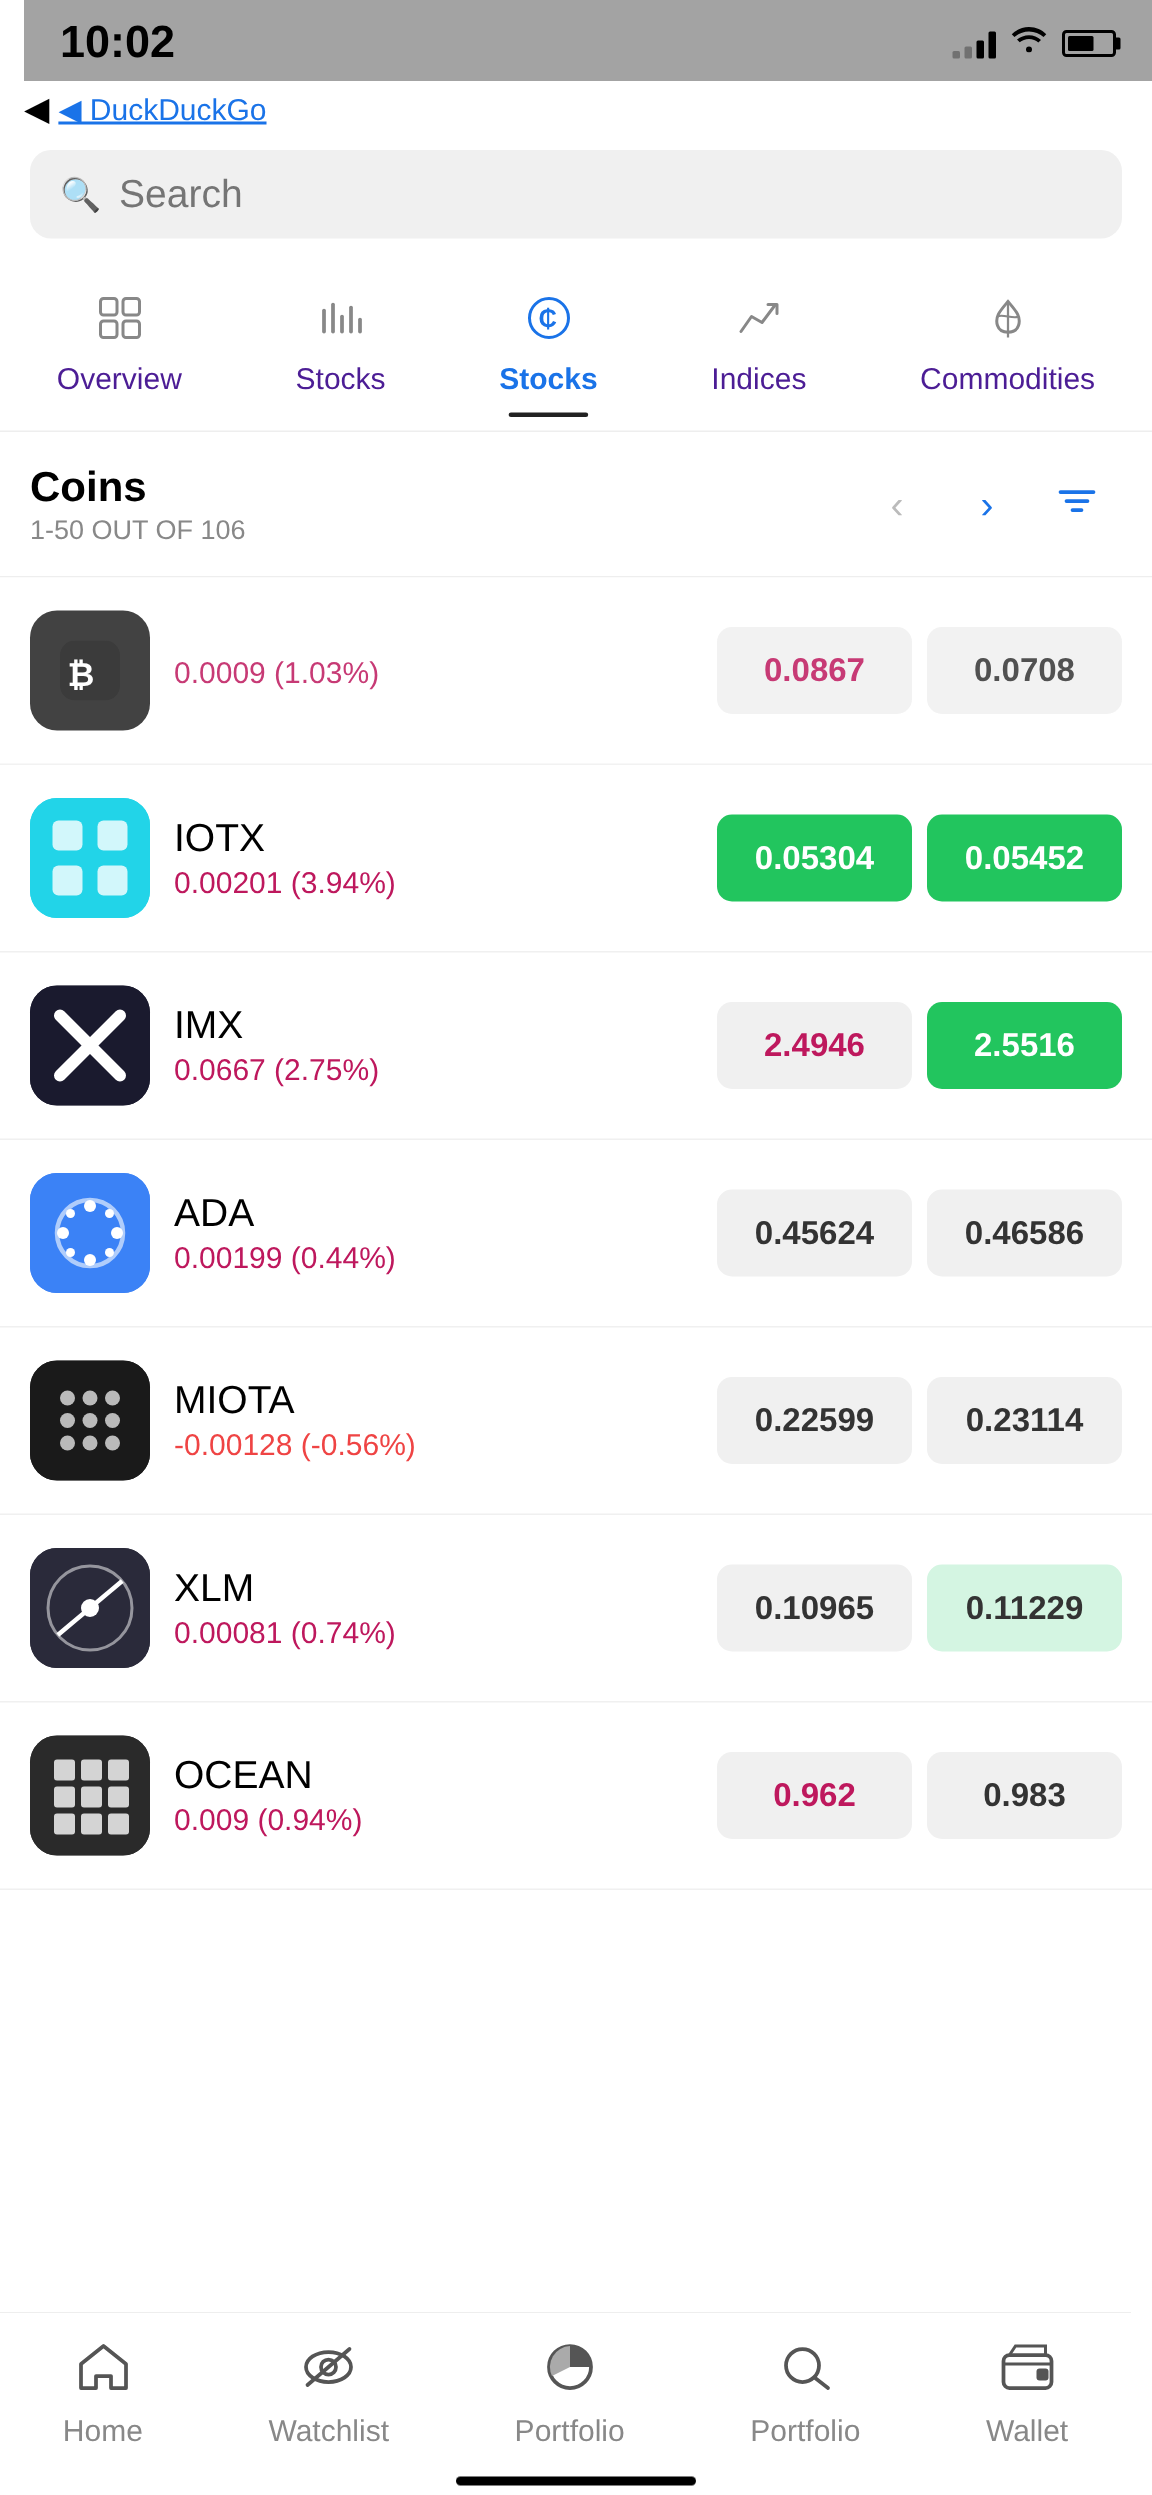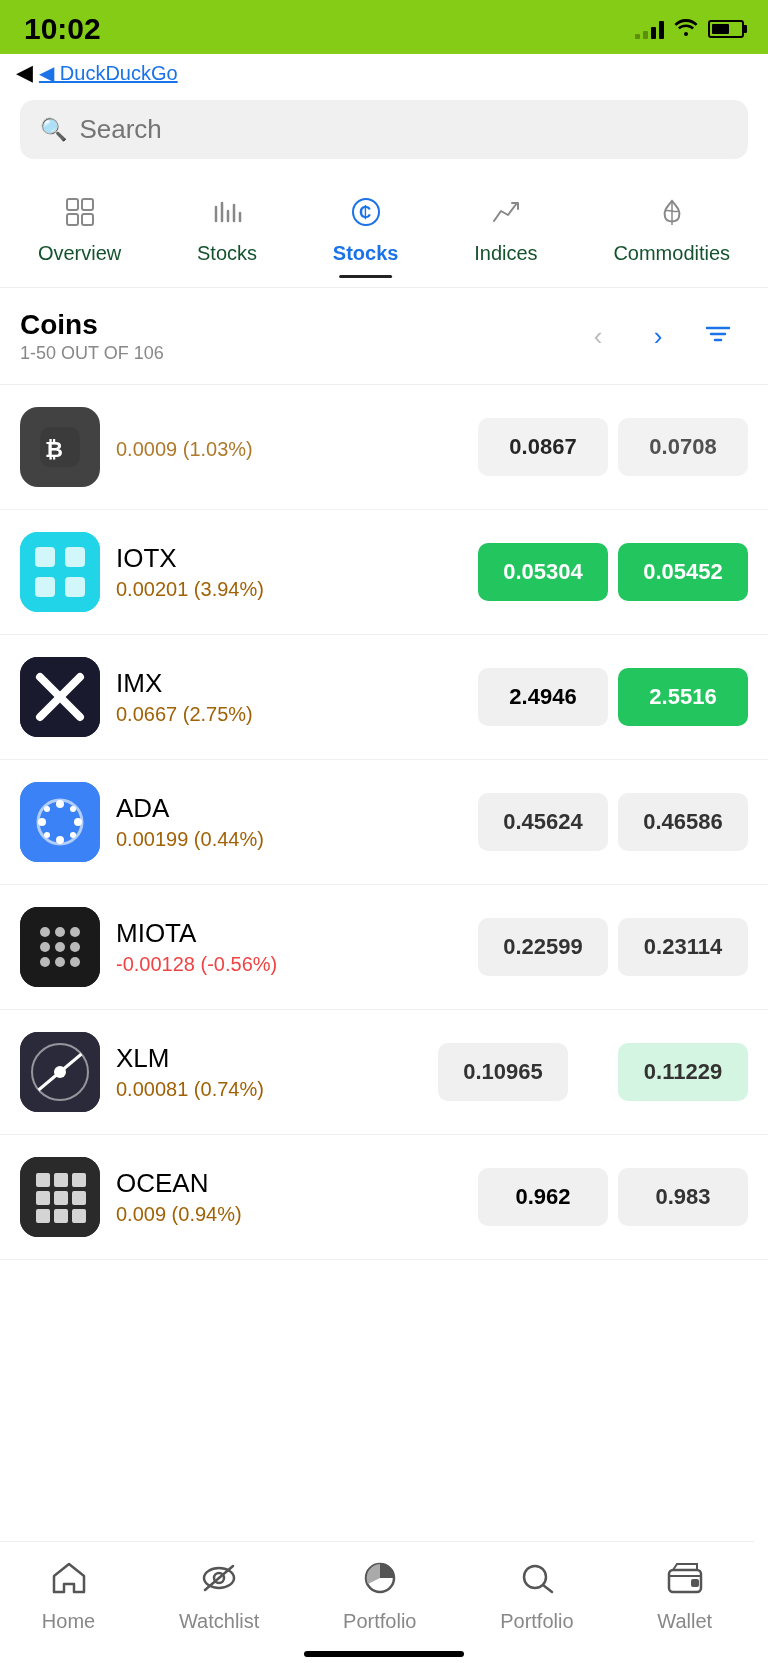--- a/index.html
+++ b/index.html
@@ -10,21 +10,22 @@
       width: 768px;
       min-height: 1663px;
       overflow-x: hidden;
     }
 
     
     .status-bar {
       display: flex;
       justify-content: space-between;
       padding: 12px 24px 8px 24px;
-      background: #84cc16;
+      background: #a3a3a3;
+      margin-left: 16px;
     }
     .status-time {
       font-size: 30px;
       font-weight: 700;
       color: #000;
     }
     .status-icons {
       display: flex;
       align-items: center;
       gap: 10px;
@@ -130,21 +131,21 @@
       background: #fff;
     }
     .tab-item {
       display: flex;
       flex-direction: column;
       align-items: center;
       gap: 8px;
       padding: 8px 12px 12px;
       cursor: pointer;
       position: relative;
-      color: #14532d;
+      color: #4c1d95;
     }
     .tab-item.active {
       color: #1a73e8;
     }
     .tab-item.active::after {
       content: '';
       position: absolute;
       bottom: -1px;
       left: 50%;
       transform: translateX(-50%);
@@ -231,51 +232,50 @@
     }
     .coin-name {
       font-size: 26px;
       font-weight: 400;
       color: #000;
     }
     .coin-change {
       font-size: 20px;
       margin-top: 4px;
     }
-    .positive { color: #a16207; }
+    .positive { color: #be185d; }
     .negative { color: #ef4444; }
 
     .price-boxes {
       display: flex;
       gap: 10px;
     }
     .price-box {
       min-width: 130px;
       padding: 16px 12px;
       border-radius: 10px;
       text-align: center;
       font-size: 22px;
       font-weight: 600;
     }
     .price-box.dim {
       background: #f0f0f0;
-      color: #000000;
+      color: #be185d;
     }
     .price-box.green-bright {
       background: #22c55e;
       color: #fff;
     }
     .price-box.neutral {
       background: #f0f0f0;
       color: #333;
     }
     .price-box.green-light {
       background: #d4f5e2;
       color: #333;
-      margin-left: 40px;
     }
 
     
     .bottom-nav {
       position: fixed;
       bottom: 0;
       left: 0;
       width: 754px;
       background: #fff;
       border-top: 1px solid #eee;

